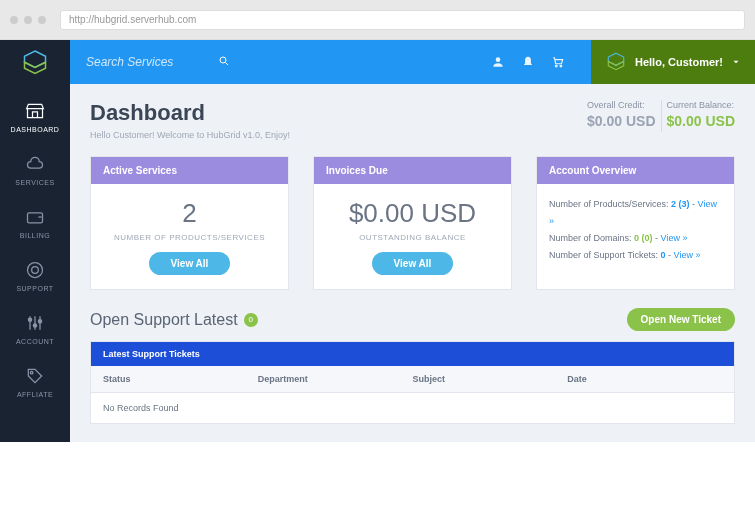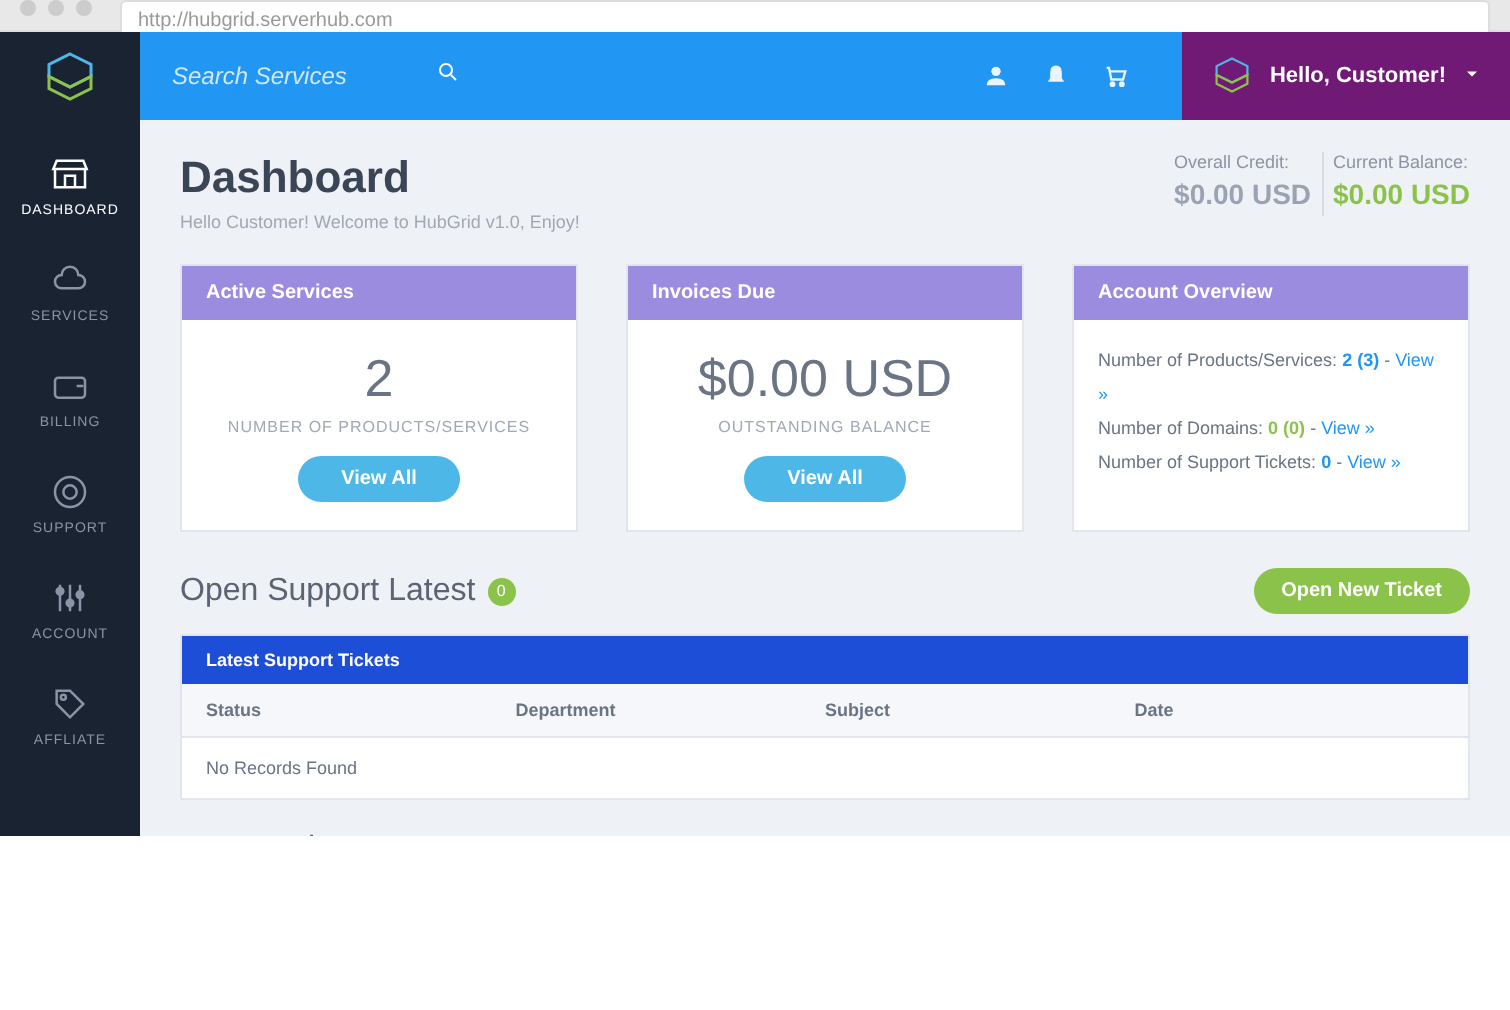--- a/index.html
+++ b/index.html
@@ -1,34 +1,34 @@
 <!DOCTYPE html>
 <html><head>
 <meta charset="utf-8">
 <style>
 * { margin: 0; padding: 0; box-sizing: border-box; font-family: -apple-system, BlinkMacSystemFont, "Segoe UI", Arial, sans-serif; }
 body { background: #fff; width: 755px; height: 505px; overflow: hidden; }
-.browser-chrome { height: 16px; background: #e8e8e8; display: flex; align-items: flex-start; padding: 0 10px; gap: 6px; border-bottom: 1px solid #ddd; }
+.browser-chrome { height: 40px; background: #e8e8e8; display: flex; align-items: center; padding: 0 10px; gap: 6px; border-bottom: 1px solid #ddd; }
 .dot { width: 8px; height: 8px; border-radius: 50%; background: #ccc; }
 .url-bar { flex: 1; background: #fff; border: 1px solid #ddd; border-radius: 3px; height: 20px; padding: 0 8px; font-size: 10px; color: #999; display: flex; align-items: center; margin-left: 8px; }
 .app { display: flex; height: 402px; }
 .sidebar { width: 70px; background: #1a2332; display: flex; flex-direction: column; align-items: center; padding-top: 8px; }
 .sidebar-logo { width: 30px; height: 30px; margin-bottom: 12px; display: flex; align-items: center; justify-content: center; }
 .sidebar-item { width: 100%; display: flex; flex-direction: column; align-items: center; padding: 10px 0; color: #8a94a6; cursor: pointer; }
 .sidebar-item.active { color: #fff; }
 .sidebar-item .icon { width: 22px; height: 22px; display: flex; align-items: center; justify-content: center; margin-bottom: 4px; }
 .sidebar-item .label { font-size: 7px; letter-spacing: 0.5px; text-align: center; }
 .main { flex: 1; display: flex; flex-direction: column; background: #eef1f5; overflow: hidden; }
 .topbar { height: 44px; background: #2196f3; display: flex; align-items: center; padding: 0 16px; color: #fff; }
 .search-box { flex: 1; display: flex; align-items: center; gap: 12px; }
 .search-input { background: transparent; border: none; color: #fff; font-style: italic; font-size: 12px; outline: none; width: 120px; }
 .search-input::placeholder { color: #cfe8fb; }
 .topbar-icons { display: flex; gap: 16px; align-items: center; margin-right: 16px; }
 .topbar-icons .ticon { width: 14px; height: 14px; opacity: 0.9; }
-.user-box { background: #701a75; height: 44px; display: flex; align-items: center; padding: 0 14px; gap: 8px; margin-left: 10px; margin-right: -16px; }
+.user-box { background: #4d7c0f; height: 44px; display: flex; align-items: center; padding: 0 14px; gap: 8px; margin-left: 10px; margin-right: -16px; }
 .user-box .avatar { width: 22px; height: 22px; }
 .user-box .greet { font-size: 11px; font-weight: 600; }
 .content { padding: 16px 20px; overflow-y: auto; }
 .header-row { display: flex; justify-content: space-between; align-items: flex-start; margin-bottom: 16px; }
 .page-title { font-size: 22px; font-weight: 600; color: #3a4556; }
 .page-sub { font-size: 9px; color: #a0a8b5; margin-top: 4px; }
 .balances { display: flex; gap: 5px; }
 .bal { font-size: 9px; }
 .bal .lbl { color: #8a94a6; margin-bottom: 3px; }
 .bal .val { font-size: 14px; font-weight: 600; }

